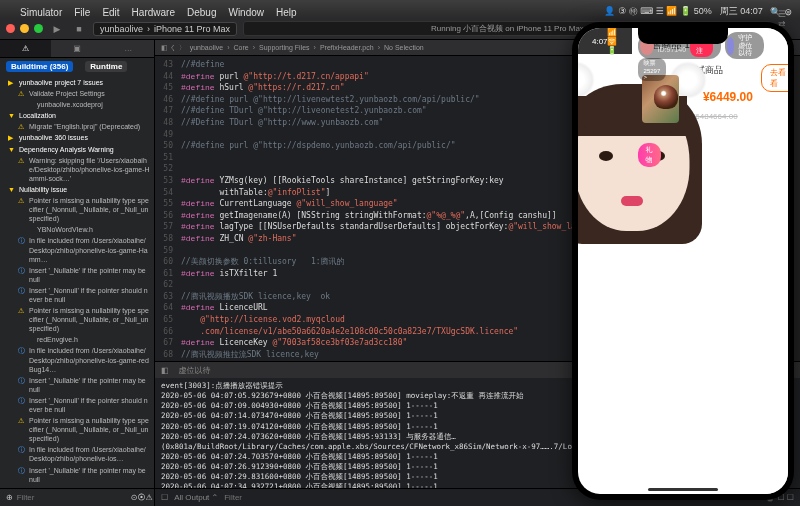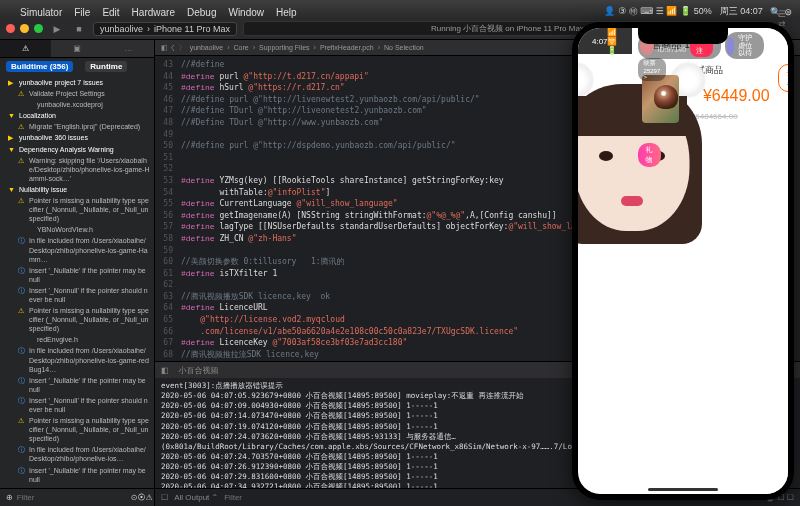--- a/index.html
+++ b/index.html
@@ -86,21 +86,21 @@
 .gift-tag { position: absolute; left: 6px; top: 115px; background: linear-gradient(90deg,#ff3cac,#ff6a88); border-radius: 10px; padding: 2px 8px; font-size: 7px; color: #fff; z-index: 5; }
 
 
 .product-panel { background: #fff; padding: 10px 10px 14px; }
 .panel-title { font-size: 10px; color: #333; margin-bottom: 12px; }
 .product { display: flex; gap: 8px; align-items: flex-end; }
 .thumb { width: 48px; height: 48px; border-radius: 4px; background: linear-gradient(135deg,#8b5a3c 0%, #c4966d 40%, #5a7a4a 100%); position: relative; }
 .thumb::after { content: ''; position: absolute; top: 10px; left: 12px; width: 24px; height: 24px; background: radial-gradient(circle at 40% 35%, #fff 8%, #b86 15%, #843 40%, #421 70%); border-radius: 50% 50% 40% 40%; }
 .pinfo { flex: 1; }
 .pname { font-size: 9px; color: #333; margin-bottom: 10px; }
-.price { font-size: 16px; color: #ff6a00; font-weight: normal; margin-left: 16px; }
+.price { font-size: 12px; color: #ff6a00; font-weight: bold; margin-left: 16px; }
 .price-old { font-size: 8px; color: #bbb; text-decoration: line-through; margin-left: 4px; }
 .buy-btn { border: 1px solid #ff6a00; color: #ff6a00; background: #fff; border-radius: 10px; padding: 2px 8px; font-size: 8px; align-self: flex-start; }
 .home-ind { position: absolute; bottom: 3px; left: 50%; transform: translateX(-50%); width: 70px; height: 3px; background: #333; border-radius: 2px; }
 
 
 .minimap { width: 10px; background: #222; }
 </style>
 </head>
 <body>
 
@@ -290,21 +290,21 @@
 
 
 
 
 </div>
       <div class="minimap"></div>
     </div>
     <div class="console">
       <div class="console-tabs">
         <span>◧</span>
-        <span>小百合视频</span>
+        <span>虚位以待</span>
       </div>
       <div class="console-log" id="console-log">event[3003]:点播播放器错误提示
 2020-05-06 04:07:05.923679+0800 小百合视频[14895:89500] movieplay:不返重 再连推流开始
 2020-05-06 04:07:09.004930+0800 小百合视频[14895:89500] 1-----1
 2020-05-06 04:07:14.073470+0800 小百合视频[14895:89500] 1-----1
 2020-05-06 04:07:19.074120+0800 小百合视频[14895:89500] 1-----1
 2020-05-06 04:07:24.073620+0800 小百合视频[14895:93133] 与服务器通信…
 (0x801a/BuildRoot/Library/Caches/com.apple.xbs/Sources/CFNetwork_x86Sim/Network-x-97…….7/Loading/URLConnectionLoader.cpp:269)
 2020-05-06 04:07:24.703570+0800 小百合视频[14895:89500] 1-----1
 2020-05-06 04:07:26.912390+0800 小百合视频[14895:89500] 1-----1

